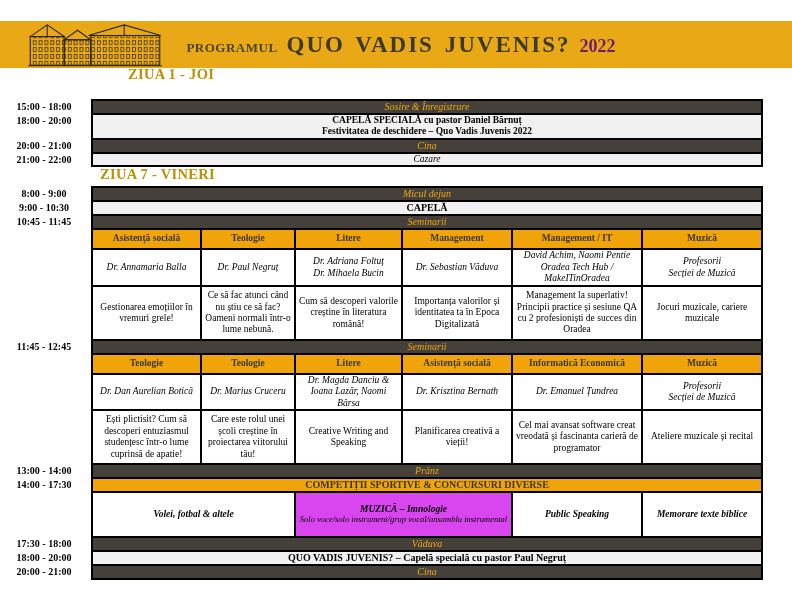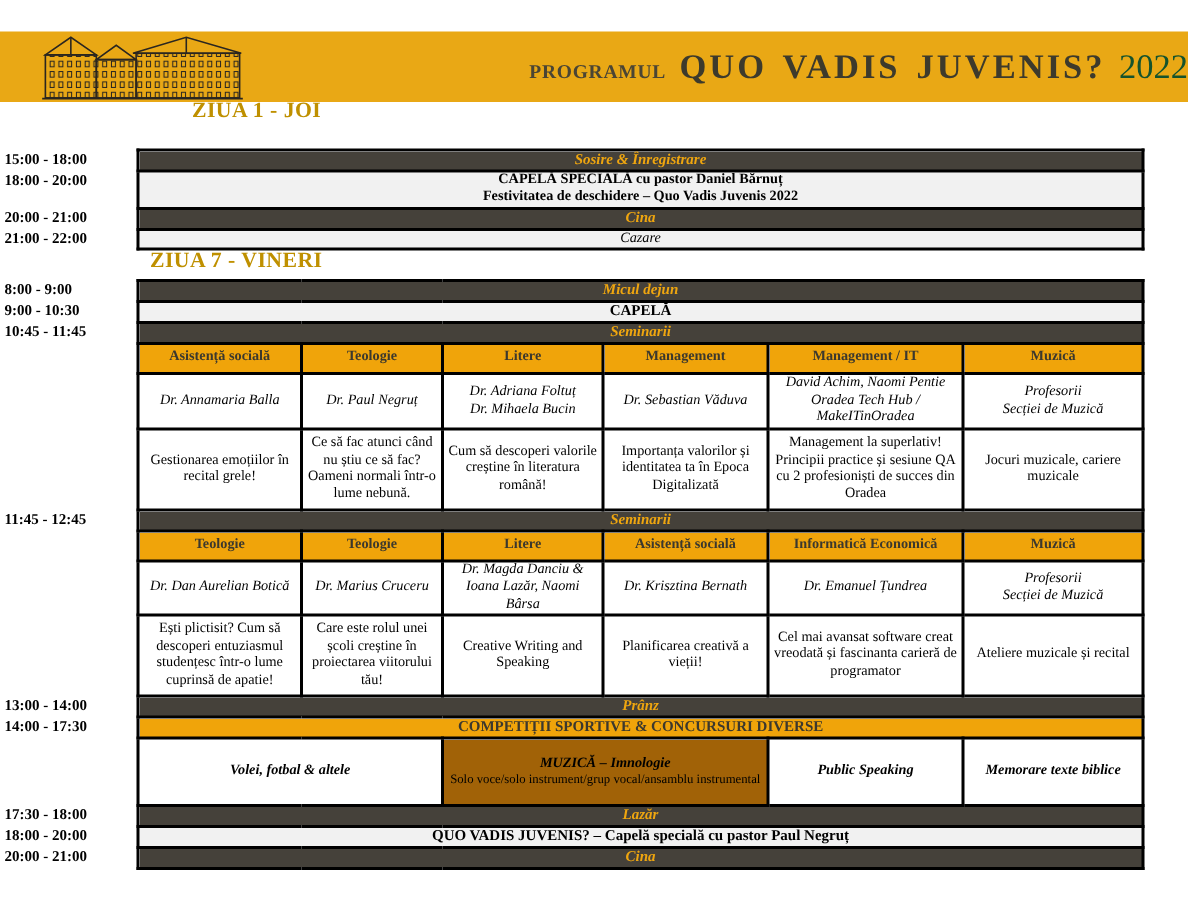--- a/index.html
+++ b/index.html
@@ -5,50 +5,50 @@
   :root{
     --band:#E9A815; --goldhead:#F0A40A; --darkrow:#45413A; --goldtext:#EFA60F;
     --lightrow:#F1F1F1; --daytitle:#BF9000; --ink:#3B382E;
   }
   *{box-sizing:border-box; margin:0; padding:0;}
   html,body{background:#fff;}
   .page{position:relative; width:792px; height:612px; background:#fff; overflow:hidden;
          font-family:"Liberation Serif", serif; color:#000;}
   
   .band{position:absolute; left:0; top:21px; width:792px; height:47px; background:var(--band);
-        display:flex; align-items:center; justify-content:flex-end;}
+        display:flex; align-items:center; justify-content:center;}
   .logo{position:absolute; left:26px; top:-4px; width:138px; height:54px;}
   .title-wrap{display:flex; align-items:baseline; gap:9px; margin-left:10px;}
   .program-label{font-size:13px; font-weight:bold; color:#4B4534; letter-spacing:.5px;}
   .program-title{font-size:23px; font-weight:bold; color:#3D3A2C; letter-spacing:2px; word-spacing:3px;}
-  .program-year{font-size:23px; font-weight:normal; color:#14532d;}
+  .program-year{font-size:18px; font-weight:bold; color:#701a75;}
   
   .day-title{position:absolute; left:100px; color:var(--daytitle); font-weight:bold; font-size:14.5px; letter-spacing:.3px;}
   #day1-title{top:66px;margin-left:28px;}
   #day2-title{top:166px;}
   
   table{border-collapse:collapse; table-layout:fixed; position:absolute; left:0; width:762px;}
   #table1{top:99px;} #table2{top:186px;}
   td{border:2px solid #000; padding:0 3px; text-align:center; vertical-align:middle;
      font-size:9.5px; line-height:1.2; overflow:hidden;}
-  td.time{border:none; background:#fff; text-align:left; padding-right:6px; font-weight:bold;
+  td.time{border:none; background:#fff; text-align:center; padding-right:6px; font-weight:bold;
           font-size:10px; vertical-align:top; line-height:1.1; padding-top:1px;}
-  .dark{background:var(--darkrow); color:var(--goldtext); font-style:italic; font-weight:bold; font-size:10px;}
+  .dark{background:var(--darkrow); color:var(--goldtext); font-style:italic; font-weight:normal; font-size:10px;}
   .lightrow{background:var(--lightrow);}
   .goldband{background:var(--goldhead); color:var(--ink); font-weight:bold; font-size:10px;}
   .goldhead{background:var(--goldhead); color:var(--ink); font-weight:bold; font-size:9.5px;font-family:Liberation Serif, serif;}
   .boldtext{font-weight:bold; font-size:10px;margin-top:44px;}
   .italictext{font-style:italic;}
   .speaker{font-style:italic; white-space:pre-line; background:#fff;}
   .topic{background:#fff;}
   .caps-italic{font-style:italic; background:#fff; font-size:10px;}
   .bold-italic{font-weight:bold; font-style:italic; background:#fff;}
-  .music-cell{background:#a16207;}
+  .music-cell{background:#d946ef;}
   .music-title{display:block; font-weight:bold; font-style:italic; font-size:9.5px;}
-  .music-sub{display:block; font-size:8.5px; line-height:1.15;}
+  .music-sub{display:block; font-style:italic; font-size:8.5px; line-height:1.15;}
   .twoline span{display:block; font-weight:bold; font-size:9.5px;}
 </style>
 </head>
 <body>
 
 <div class="page">
 
   <div class="band">
     <svg class="logo" viewBox="0 0 260 96" aria-hidden="true">
       <defs>
@@ -148,21 +148,21 @@
 Dr. Mihaela Bucin</td>
       <td class="speaker">Dr. Sebastian Văduva</td>
       <td class="speaker">David Achim, Naomi Pentie
 Oradea Tech Hub /
 MakeITinOradea</td>
       <td class="speaker">Profesorii
 Secției de Muzică</td>
     </tr>
     <tr style="height:54px">
       <td class="time"></td>
-      <td class="topic">Gestionarea emoțiilor în recital grele!</td>
+      <td class="topic">Gestionarea emoțiilor în vremuri grele!</td>
       <td class="topic">Ce să fac atunci când nu știu ce să fac? Oameni normali într-o lume nebună.</td>
       <td class="topic">Cum să descoperi valorile creștine în literatura română!</td>
       <td class="topic">Importanța valorilor și identitatea ta în Epoca Digitalizată</td>
       <td class="topic">Management la superlativ! Principii practice și sesiune QA cu 2 profesioniști de succes din Oradea</td>
       <td class="topic">Jocuri muzicale, cariere muzicale</td>
     </tr>
 
     <tr style="height:12px">
       <td class="time">11:45 - 12:45</td>
       <td class="dark" colspan="6">Seminarii</td>
@@ -210,21 +210,21 @@
       <td class="bold-italic" colspan="2">Volei, fotbal &amp; altele</td>
       <td class="music-cell" colspan="2">
         <span class="music-title">MUZICĂ – Imnologie</span>
         <span class="music-sub">Solo voce/solo instrument/grup vocal/ansamblu instrumental</span>
       </td>
       <td class="bold-italic">Public Speaking</td>
       <td class="bold-italic">Memorare texte biblice</td>
     </tr>
     <tr style="height:12px">
       <td class="time">17:30 - 18:00</td>
-      <td class="dark" colspan="6">Lazăr</td>
+      <td class="dark" colspan="6">Văduva</td>
     </tr>
     <tr style="height:12px">
       <td class="time">18:00 - 20:00</td>
       <td class="lightrow boldtext" colspan="6">QUO VADIS JUVENIS? – Capelă specială cu pastor Paul Negruț</td>
     </tr>
     <tr style="height:12px">
       <td class="time">20:00 - 21:00</td>
       <td class="dark" colspan="6">Cina</td>
     </tr>
   </tbody>

